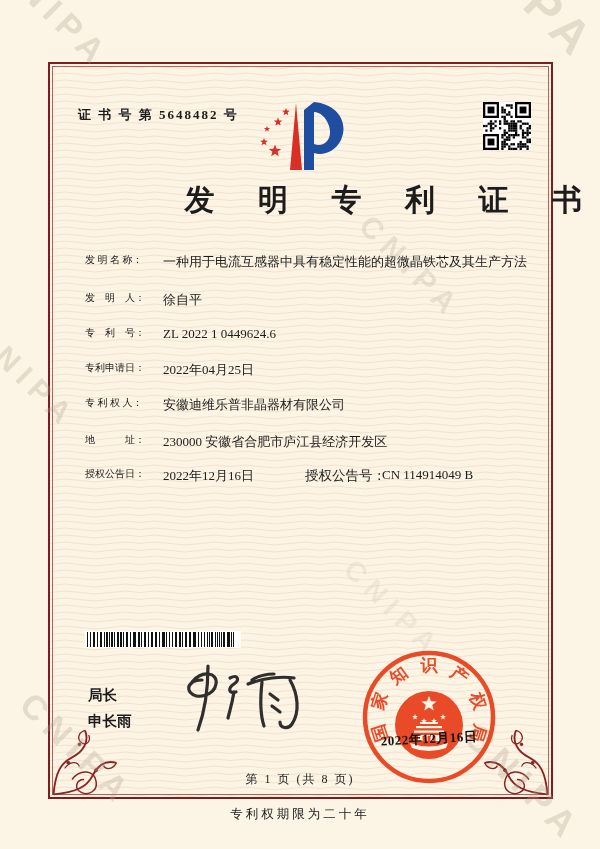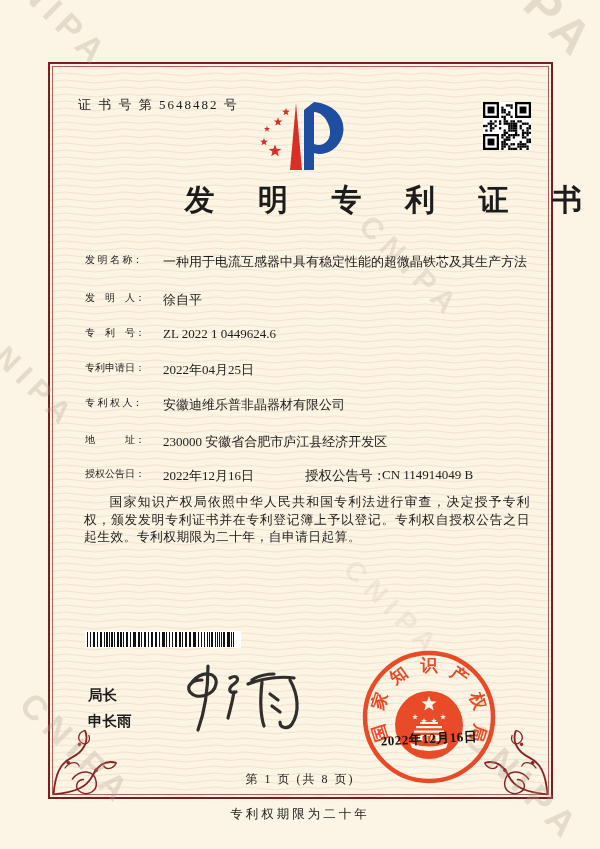--- a/index.html
+++ b/index.html
@@ -9,21 +9,21 @@
       font-weight:bold;color:rgba(173,161,142,0.30);letter-spacing:8px;transform:rotate(45deg);
       white-space:nowrap;pointer-events:none;}
   .frame{position:absolute;left:48px;top:62px;width:501px;height:733px;
          border:2px solid #7b1e22;z-index:0;}
   .frame-inner{position:absolute;left:2px;top:2px;right:2px;bottom:2px;
          border:1px solid #b06257;}
   .waves{position:absolute;left:0;top:0;width:100%;height:100%;}
   .flourish{position:absolute;width:74px;height:78px;z-index:2;}
   .fl-left{left:-2px;bottom:-3px;}
   .fl-right{right:-2px;bottom:-3px;transform:scaleX(-1);}
-  .cert-no{position:absolute;left:78px;top:96px;font-size:13px;letter-spacing:2px;z-index:3;}
+  .cert-no{position:absolute;left:78px;top:106px;font-size:13px;letter-spacing:2px;z-index:3;font-weight:bold;}
   .logo{position:absolute;left:255px;top:96px;z-index:3;}
   .qr{position:absolute;left:483px;top:102px;z-index:3;}
   .title{position:absolute;left:0;right:0;top:180px;text-align:right;font-size:30px;
          font-weight:600;letter-spacing:18px;text-indent:18px;z-index:3;}
   .row{position:absolute;left:0;width:100%;height:18px;font-size:13px;z-index:3;}
   .row .lbl{position:absolute;left:85px;font-size:10px;}
   .row .val{position:absolute;left:163px;white-space:nowrap;}
   .row .lbl2{position:absolute;left:305px;font-size:13.5px;}
   .row .val2{position:absolute;left:382px;white-space:nowrap;}
   .paras{position:absolute;left:84px;top:494px;width:446px;font-size:12.8px;
@@ -271,21 +271,20 @@
     <span class="val">230000 安徽省合肥市庐江县经济开发区</span>
   </div>
   <div class="row" style="top:467px">
     <span class="lbl">授权公告日：</span>
     <span class="val">2022年12月16日</span>
     <span class="lbl2">授权公告号：</span>
     <span class="val2">CN 114914049 B</span>
   </div>
 
   <div class="paras">
-    <p>国家知识产权局依照中华人民共和国专利法进行审查，决定授予专利权，颁发发明专利证书并在专利登记簿上予以登记。专利权自授权公告之日起生效。专利权期限为二十年，自申请日起算。</p>
   </div>
 
   <svg class="barcode" id="barcode" width="152" height="15" viewBox="0 0 152 15">
       <rect x="0" y="0" width="1" height="15" fill="#111"></rect>
       <rect x="3" y="0" width="1" height="15" fill="#111"></rect>
       <rect x="6" y="0" width="2" height="15" fill="#111"></rect>
       <rect x="10" y="0" width="1" height="15" fill="#111"></rect>
       <rect x="13" y="0" width="2" height="15" fill="#111"></rect>
       <rect x="17" y="0" width="1" height="15" fill="#111"></rect>
       <rect x="19" y="0" width="2" height="15" fill="#111"></rect>

